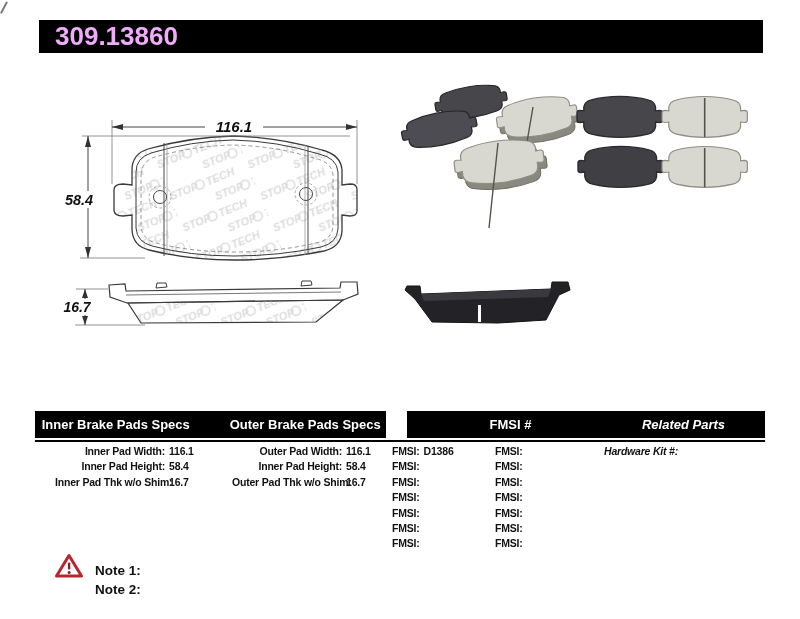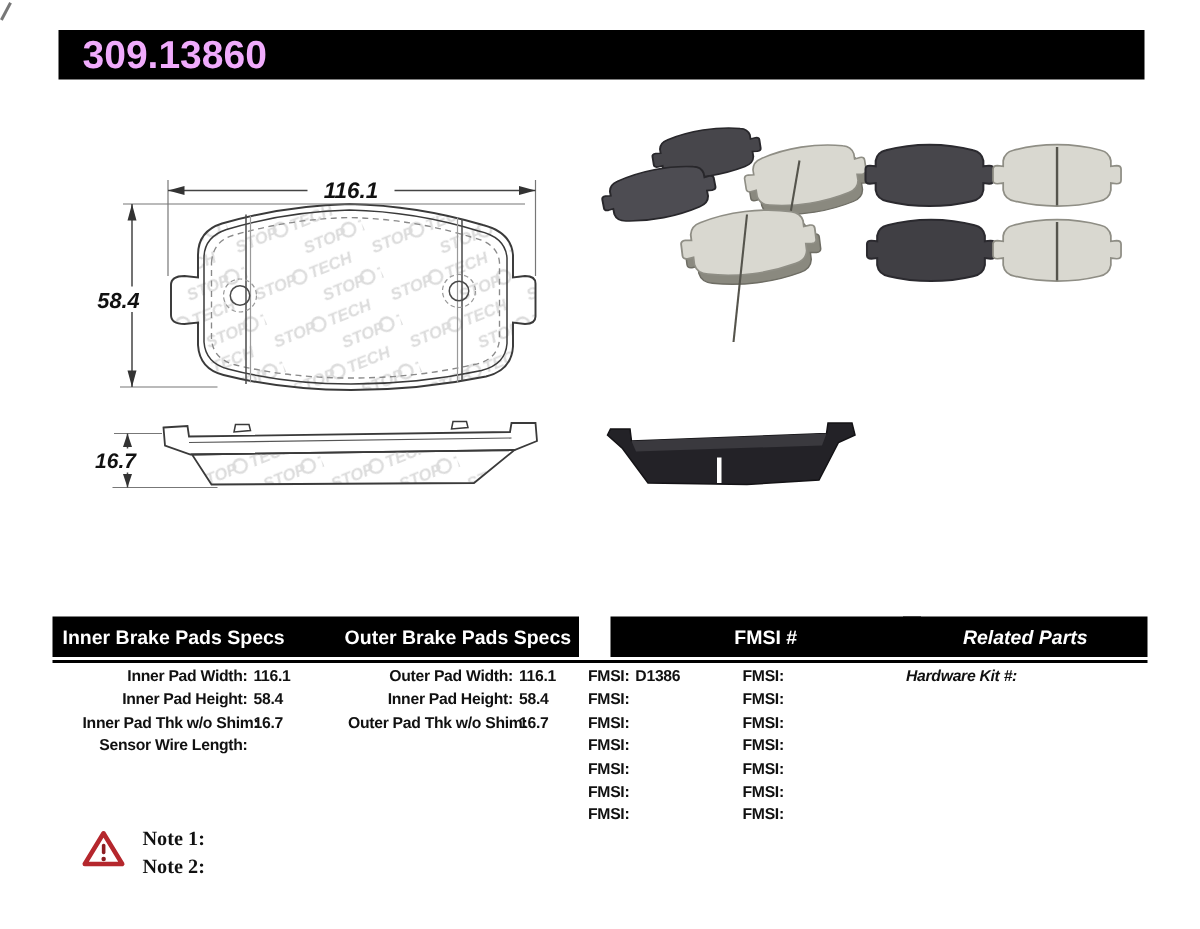--- a/index.html
+++ b/index.html
@@ -12,21 +12,21 @@
         padding:0 16px;box-sizing:border-box;font-size:26px;font-weight:bold;}
   .illu{position:absolute;left:0;top:80px;}
   .hdr{position:absolute;top:411px;height:27px;background:#000;color:#fff;display:flex;
         align-items:center;font-size:13px;font-weight:bold;gap:28px;}
   .hdr .cell{flex:1;text-align:center;white-space:nowrap;}
   .hrule{position:absolute;left:35px;top:440px;width:730px;height:2px;background:#000;}
   .speccol{position:absolute;font-size:10.5px;font-weight:bold;letter-spacing:-0.2px;}
   .srow{display:flex;line-height:15.4px;white-space:nowrap;}
   .slbl-r{width:110px;text-align:right;}
   .sval{margin-left:4px;}
-  .notes-text{position:absolute;left:95px;top:550px;font-size:13.5px;font-weight:bold;font-family:Liberation Serif, serif;}
+  .notes-text{position:absolute;left:95px;top:562px;font-size:13.5px;font-weight:bold;}
   .nrow{display:flex;line-height:18.5px;white-space:nowrap;}
   .warn{position:absolute;left:54px;top:553px;}
   svg text.dim{font-family:"Liberation Sans", sans-serif;font-weight:bold;font-style:italic;}
   svg text.wmtext{font-family:"Liberation Sans", sans-serif;font-weight:bold;font-style:italic;
         font-size:11px;fill:#dcdcdc;}
 </style>
 </head>
 <body>
 
 <div class="page">
@@ -160,24 +160,20 @@
       <span class="sval">116.1</span>
       </div>
     <div class="srow">
       <span class="slbl-r">Inner Pad Height:</span>
       <span class="sval">58.4</span>
       </div>
     <div class="srow">
       <span class="slbl-r">Inner Pad Thk w/o Shim:</span>
       <span class="sval">16.7</span>
       </div>
-    <div class="srow">
-      <span class="slbl-r">Sensor Wire Length:</span>
-      <span class="sval"></span>
-      </div>
   </div>
 
   <div class="speccol" style="left:212px;top:444px;margin-left:20px;">
     <div class="srow">
       <span class="slbl-r">Outer Pad Width:</span>
       <span class="sval">116.1</span>
       </div>
     <div class="srow">
       <span class="slbl-r">Inner Pad Height:</span>
       <span class="sval">58.4</span>

